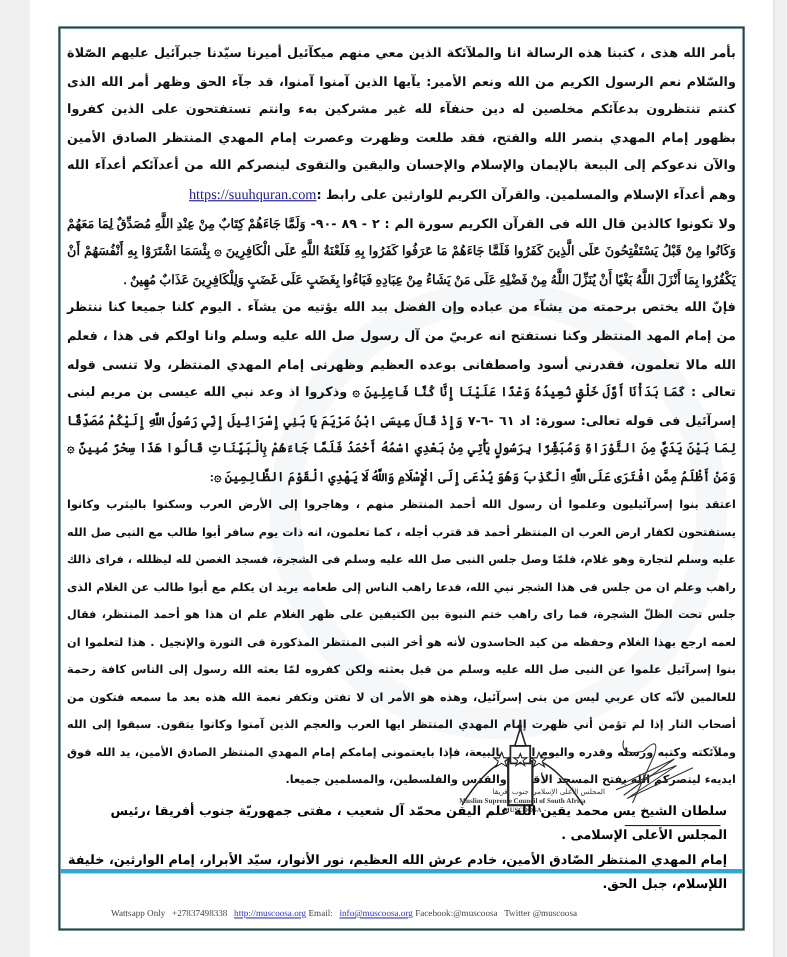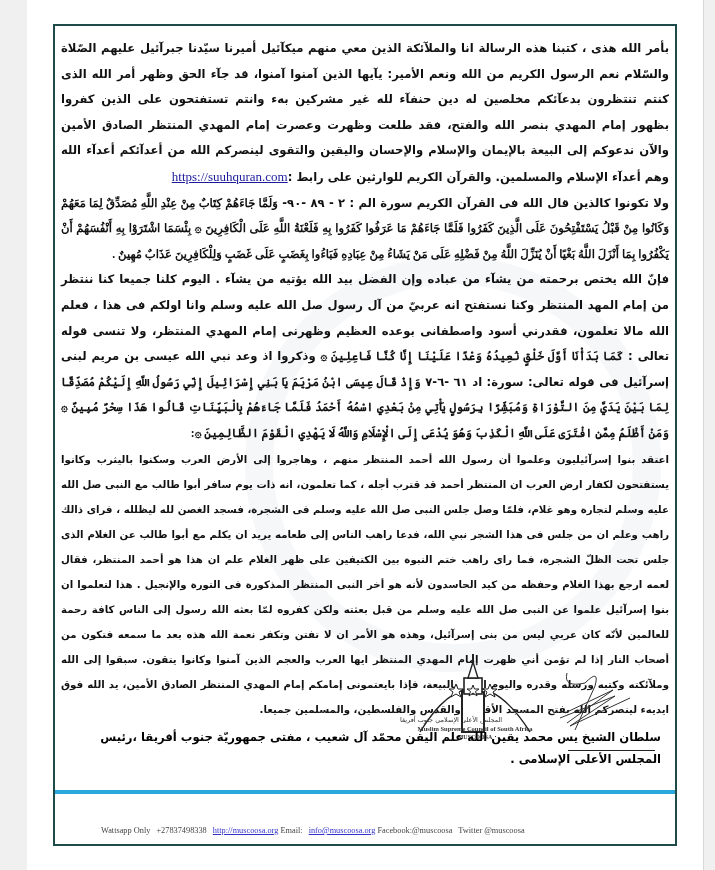--- a/index.html
+++ b/index.html
@@ -40,21 +40,21 @@
   .watermark {
     position: absolute; left: 190px; top: 230px; width: 360px; height: 360px;
     border: 28px solid rgba(200,210,220,0.18); border-radius: 50%;
     pointer-events: none;
   }
 
   .logo {
     position: absolute; left: 357px; top: 628px; width: 125px; height: 82px;
   }
   .logo-ar {
-    position: absolute; left: 345px; top: 690px; width: 150px; text-align: left;
+    position: absolute; left: 345px; top: 690px; width: 150px; text-align: right;
     font-family: "DejaVu Sans", sans-serif; font-size: 6.5px; direction: rtl; color: #333;
   }
   .logo-en {
     position: absolute; left: 330px; top: 699px; width: 180px; text-align: center;
     font-family: "Liberation Serif", serif; font-size: 6.5px; color: #333; font-weight: bold;
   }
   .logo-abbr {
     position: absolute; left: 330px; top: 708px; width: 180px; text-align: center;
     font-family: "Liberation Serif", serif; font-size: 6px; color: #333; font-weight: bold;
   }
@@ -109,20 +109,21 @@
 
   <svg class="signature" viewBox="0 0 100 75">
     <path d="M12,5 Q8,20 30,15 Q45,0 40,18 L30,40 L20,62" fill="none" stroke="#333" stroke-width="1"></path>
     <path d="M5,50 L60,28 L15,58 L75,30" fill="none" stroke="#333" stroke-width="1"></path>
     <path d="M10,45 L58,22 L12,55" fill="none" stroke="#333" stroke-width="1"></path>
   </svg>
   <div class="sig-line"></div>
 
   <div class="closing">
     <p class="p">سلطان الشيخ يس محمد يقين الله علم اليقن محمّد آل شعيب ، مفتى جمهوريّة جنوب أفريقا ،رئيس المجلس الأعلى الإسلامى .</p>
+    <p class="p">إمام المهدي المنتظر الصّادق الأمين، خادم عرش الله العظيم، نور الأنوار، سيّد الأبرار، إمام الوارثين، خليفة اللإسلام، جبل الحق.</p>
   </div>
 
   <div class="blue-rule"></div>
 
   <div class="footer">
     <span>Wattsapp Only</span>
     <span>+27837498338</span>
     <a>http://muscoosa.org</a>
     <span>Email:</span>
     <a>info@muscoosa.org</a>

